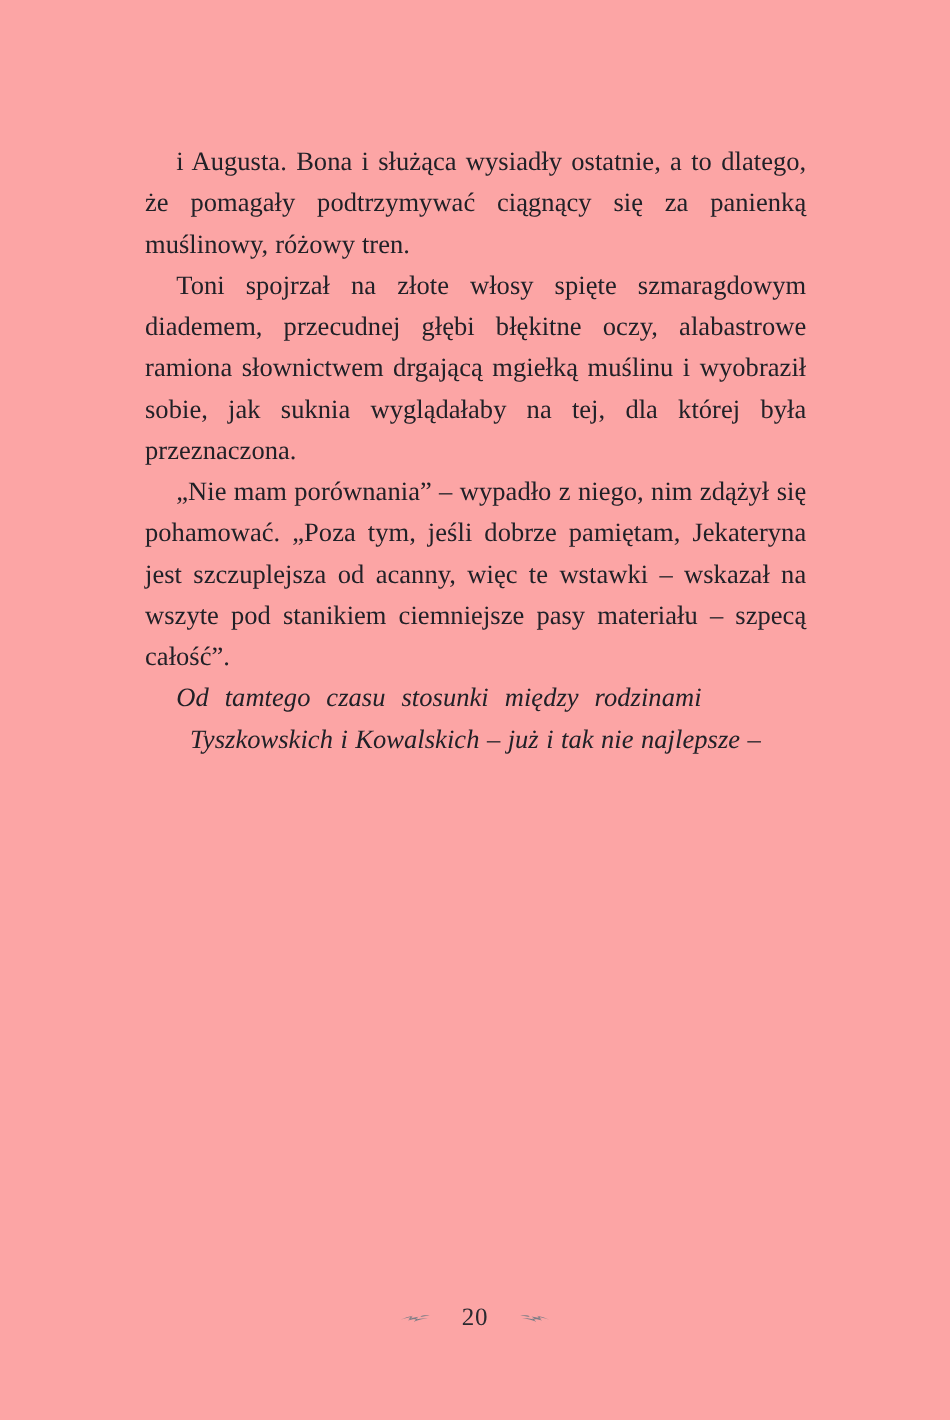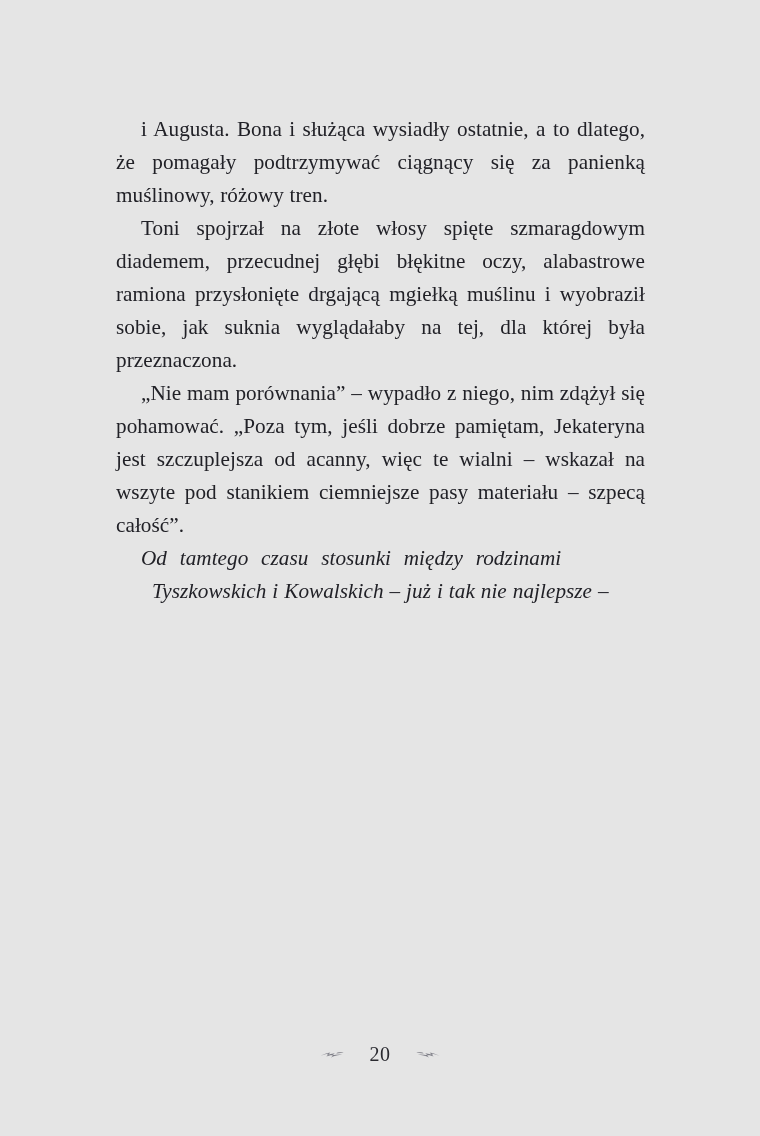--- a/index.html
+++ b/index.html
@@ -17,21 +17,21 @@
     color: #1b1b1f;
     -webkit-font-smoothing: antialiased;
   }
 
   .page {
     position: absolute;
     left: 0;
     top: 0;
     width: 760px;
     height: 1136px;
-    background: #e5e5e5;
+    background: #fca5a5;
   }
 
   .text-block {
     position: absolute;
     left: 116px;
     top: 113px;
     width: 529px;
   }
 
   .para {
@@ -87,22 +87,22 @@
   .ornament.right { transform: scaleX(-1); }
 </style>
 </head>
 <body>
 
 <div class="page">
 
   <div class="text-block">
 
     <p class="para">i Augusta. Bona i służąca wysiadły ostatnie, a to dlate­go, że pomagały podtrzymywać ciągnący się za panien­ką muślinowy, różowy tren.</p>
-    <p class="para">Toni spojrzał na złote włosy spięte szmaragdowym diademem, przecudnej głębi błękitne oczy, alabastrowe ramiona przysłonięte drgającą mgiełką muślinu i wyob­raził sobie, jak suknia wyglądałaby na tej, dla której była przeznaczona.</p>
-    <p class="para">„Nie mam porównania” – wypadło z niego, nim zdą­żył się pohamować. „Poza tym, jeśli dobrze pamiętam, Jekateryna jest szczuplejsza od acanny, więc te wialni – wskazał na wszyte pod stanikiem ciemniejsze pasy materiału – szpecą całość”.</p>
+    <p class="para">Toni spojrzał na złote włosy spięte szmaragdowym diademem, przecudnej głębi błękitne oczy, alabastrowe ramiona słownictwem drgającą mgiełką muślinu i wyob­raził sobie, jak suknia wyglądałaby na tej, dla której była przeznaczona.</p>
+    <p class="para">„Nie mam porównania” – wypadło z niego, nim zdą­żył się pohamować. „Poza tym, jeśli dobrze pamiętam, Jekateryna jest szczuplejsza od acanny, więc te wstawki – wskazał na wszyte pod stanikiem ciemniejsze pasy materiału – szpecą całość”.</p>
 
     <p class="para stretched"><span>Od tamtego czasu stosunki między rodzinami</span><br><span class="tight-line">Tyszkowskich i Kowalskich – już i tak nie najlepsze –</span></p>
 
   </div>
 
   <div class="footer">
 
     <span class="ornament left">
       <svg viewBox="0 0 26 16" width="26" height="16" aria-hidden="true">
         <g fill="currentColor">

